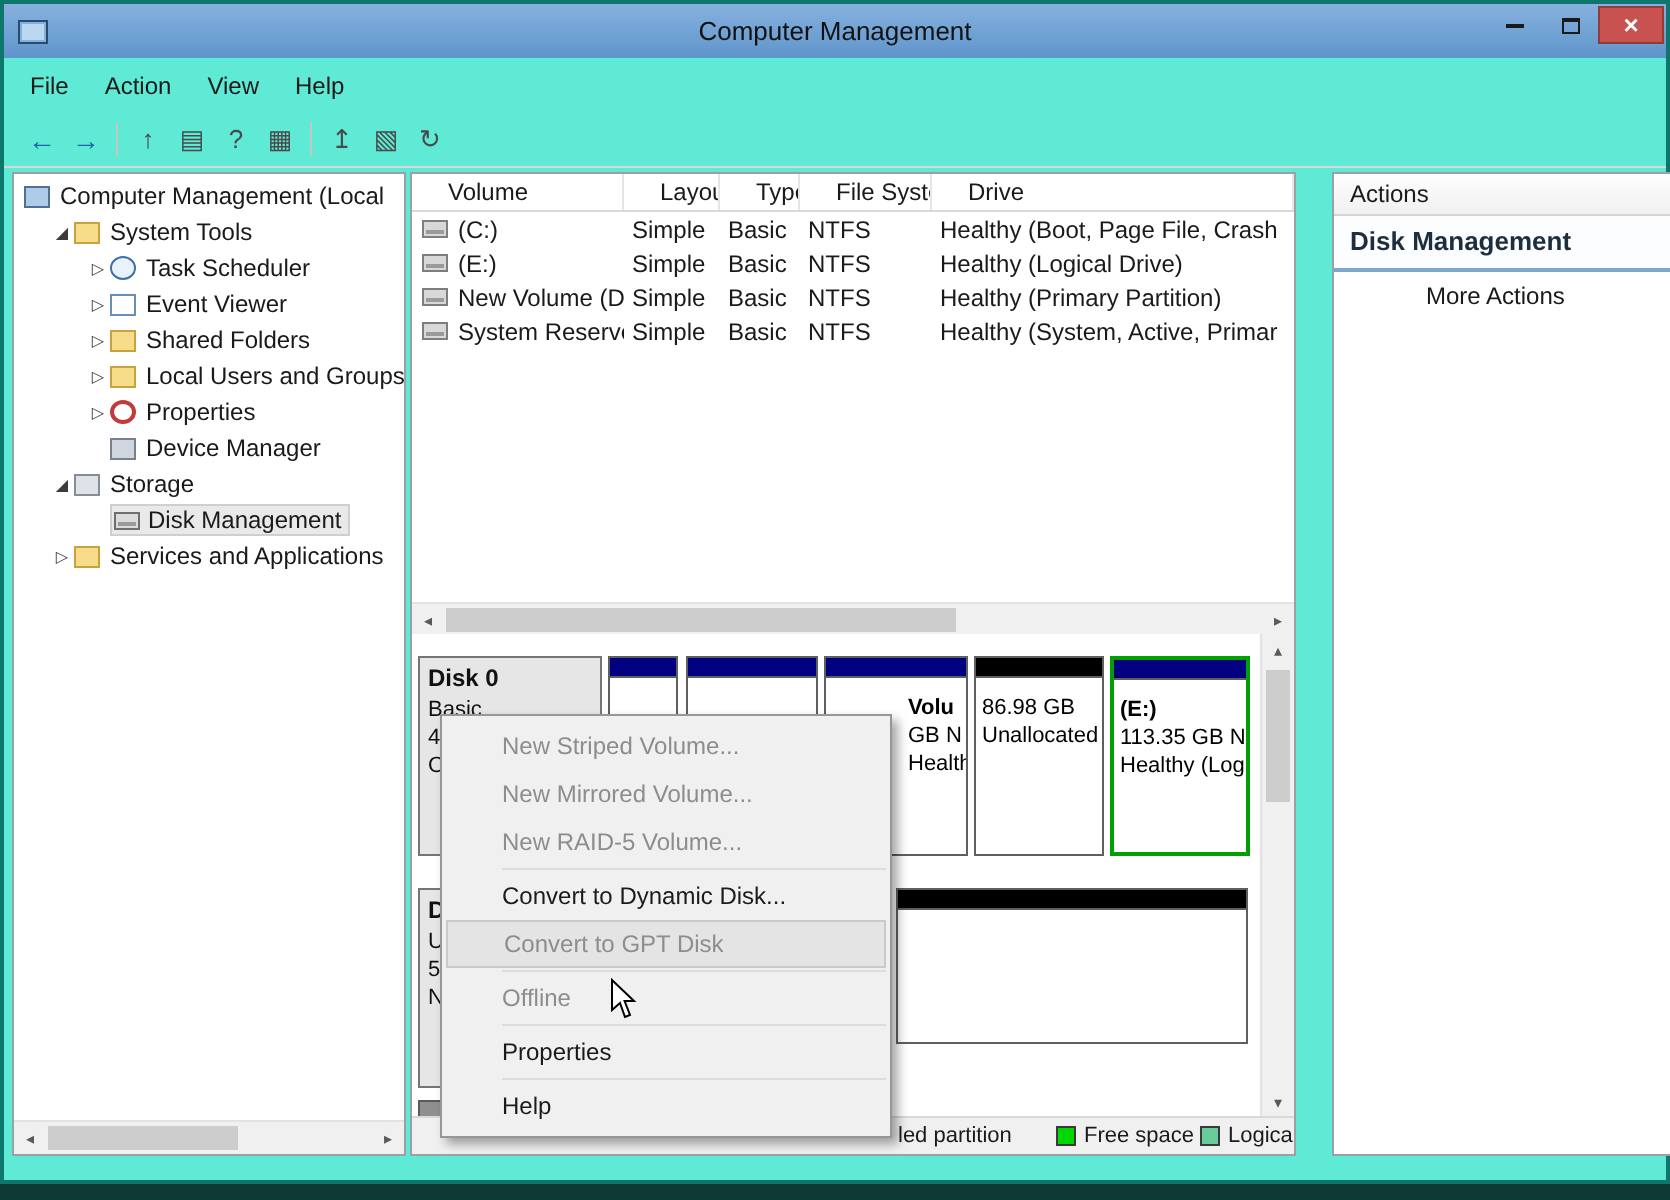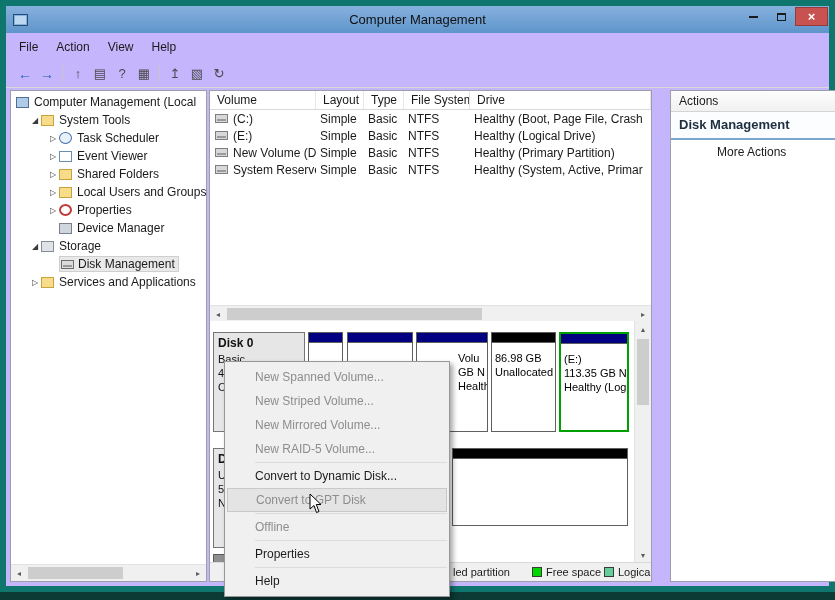--- a/index.html
+++ b/index.html
@@ -2,21 +2,21 @@
 <html><head>
 <meta charset="utf-8">
 <style>
   html,body{margin:0;padding:0}
   body{
     width:835px;height:600px;position:relative;overflow:hidden;
     background:#0c3a35;
     font-family:"Liberation Sans","DejaVu Sans",sans-serif;
     -webkit-font-smoothing:antialiased;
   }
-  .window{position:absolute;left:0;top:0;width:835px;height:592px;background:#c4b5fd;border:6px solid #0f766e;box-sizing:border-box}
+  .window{position:absolute;left:0;top:0;width:835px;height:592px;background:#5eead4;border:2px solid #0f766e;box-sizing:border-box}
 
   
   .titlebar{position:relative;height:27px;background:linear-gradient(180deg,#86b1de,#5f95cb);display:flex;align-items:center}
   .app-icon{width:15px;height:12px;margin-left:7px;border:1px solid #2c4a6e;background:#7fb2e0;box-sizing:border-box;position:relative}
   .app-icon::after{content:"";position:absolute;inset:1px;background:#bcd8f0}
   .win-title{position:absolute;left:0;right:0;text-align:center;font-size:13px;color:#111}
   .controls{position:absolute;right:1px;top:1px;display:flex;height:19px}
   .cbtn{width:28px;height:19px;display:flex;align-items:center;justify-content:center;box-sizing:border-box}
   .glyph-min{width:9px;height:2px;background:#1a1a1a}
   .glyph-max{width:9px;height:8px;border:1px solid #1a1a1a;border-top-width:2px;box-sizing:border-box}
@@ -54,37 +54,37 @@
   .selbox .ti{margin-right:4px}
 
   
   .sb{position:absolute;background:#f0f0f0}
   .sb-btn{position:absolute;width:16px;height:16px;display:flex;align-items:center;justify-content:center;font-size:8px;color:#5a5a5a}
   .sb-thumb{position:absolute;background:#cdcdcd}
   .tree-hscroll{left:0;right:0;bottom:0;height:16px;border-top:1px solid #e2e2e2}
 
   
   .vt-header{position:absolute;top:0;left:0;right:0;height:18px;display:flex;font-size:12px;color:#1a1a1a;border-bottom:1px solid #d9d9d9;background:#fff}
-  .vt-h{box-sizing:border-box;border-right:1px solid #e6e6e6;padding:2px 0 0 7px;white-space:nowrap;overflow:hidden}
+  .vt-h{box-sizing:border-box;border-right:1px solid #e6e6e6;padding:2px 0 0 18px;white-space:nowrap;overflow:hidden}
   .c-vol{width:106px;flex:0 0 106px}.c-lay{width:48px;flex:0 0 48px}.c-typ{width:40px;flex:0 0 40px}.c-fs{width:66px;flex:0 0 66px}.c-st{flex:1}
   .vt-row{position:absolute;left:0;right:0;height:17px;display:flex;align-items:center;font-size:12px;color:#1a1a1a}
   .vt-c{box-sizing:border-box;padding-left:4px;white-space:nowrap;overflow:hidden;display:flex;align-items:center}
   .vol-icon{width:13px;height:9px;background:#d8d8d8;border:1px solid #7e7e7e;margin:0 5px 0 1px;box-sizing:border-box;position:relative;flex:0 0 13px}
   .vol-icon::after{content:"";position:absolute;left:1px;right:1px;bottom:1px;height:2px;background:#9a9a9a}
 
   
   .graph{position:absolute;top:230px;left:0;right:0;bottom:18px;background:#fff}
   .disklabel{position:absolute;box-sizing:border-box;background:#e6e6e6;border:1px solid #767676;padding:3px 0 0 4px;font-size:11px;line-height:14px;color:#111;overflow:hidden;white-space:nowrap}
   .disklabel .dt{font-weight:bold;font-size:12px;margin-bottom:2px}
   .block{position:absolute;box-sizing:border-box;border:1px solid #5f5f5f;background:#fff;overflow:hidden}
   .block .bar{height:9px;background:#000080;border-bottom:1px solid #5f5f5f}
   .block .bar.black{background:#000}
   .block .bl{font-size:11px;line-height:14px;padding-left:3px;white-space:nowrap;overflow:hidden}
   .block .bl.first{margin-top:8px}
-  .block .bl.b{font-weight:normal}
+  .block .bl.b{font-weight:bold}
   .block.sel{border:2px solid #00a000}
   .block.clipleft .bl{padding-left:41px}
   .stub{position:absolute;background:#8f8f8f;border:1px solid #5a5a5a;box-sizing:border-box}
 
   
   .legend{position:absolute;left:0;right:0;bottom:0;height:18px;background:#f0f0f0;border-top:1px solid #d9d9d9;font-size:11px;color:#1a1a1a}
   .leg-sq{position:absolute;top:4px;width:10px;height:10px;border:1px solid #3a3a3a;box-sizing:border-box}
   .leg-t{position:absolute;top:3px;white-space:nowrap}
 
   
@@ -333,21 +333,20 @@
       <span>Disk Management</span>
       <span class="ap-chev">▴</span>
     </div>
     <div class="ap-more">
       <span>More Actions</span>
       <span class="ap-arrow">▸</span>
     </div>
   </div>
 
   <div id="ctx">
-    <div class="ci dis">New Spanned Volume...</div>
     <div class="ci dis">New Striped Volume...</div>
     <div class="ci dis">New Mirrored Volume...</div>
     <div class="ci dis">New RAID-5 Volume...</div>
     <div class="csep"></div>
     <div class="ci">Convert to Dynamic Disk...</div>
     <div class="ci dis hov">Convert to GPT Disk</div>
     <div class="csep"></div>
     <div class="ci dis">Offline</div>
     <div class="csep"></div>
     <div class="ci">Properties</div>

